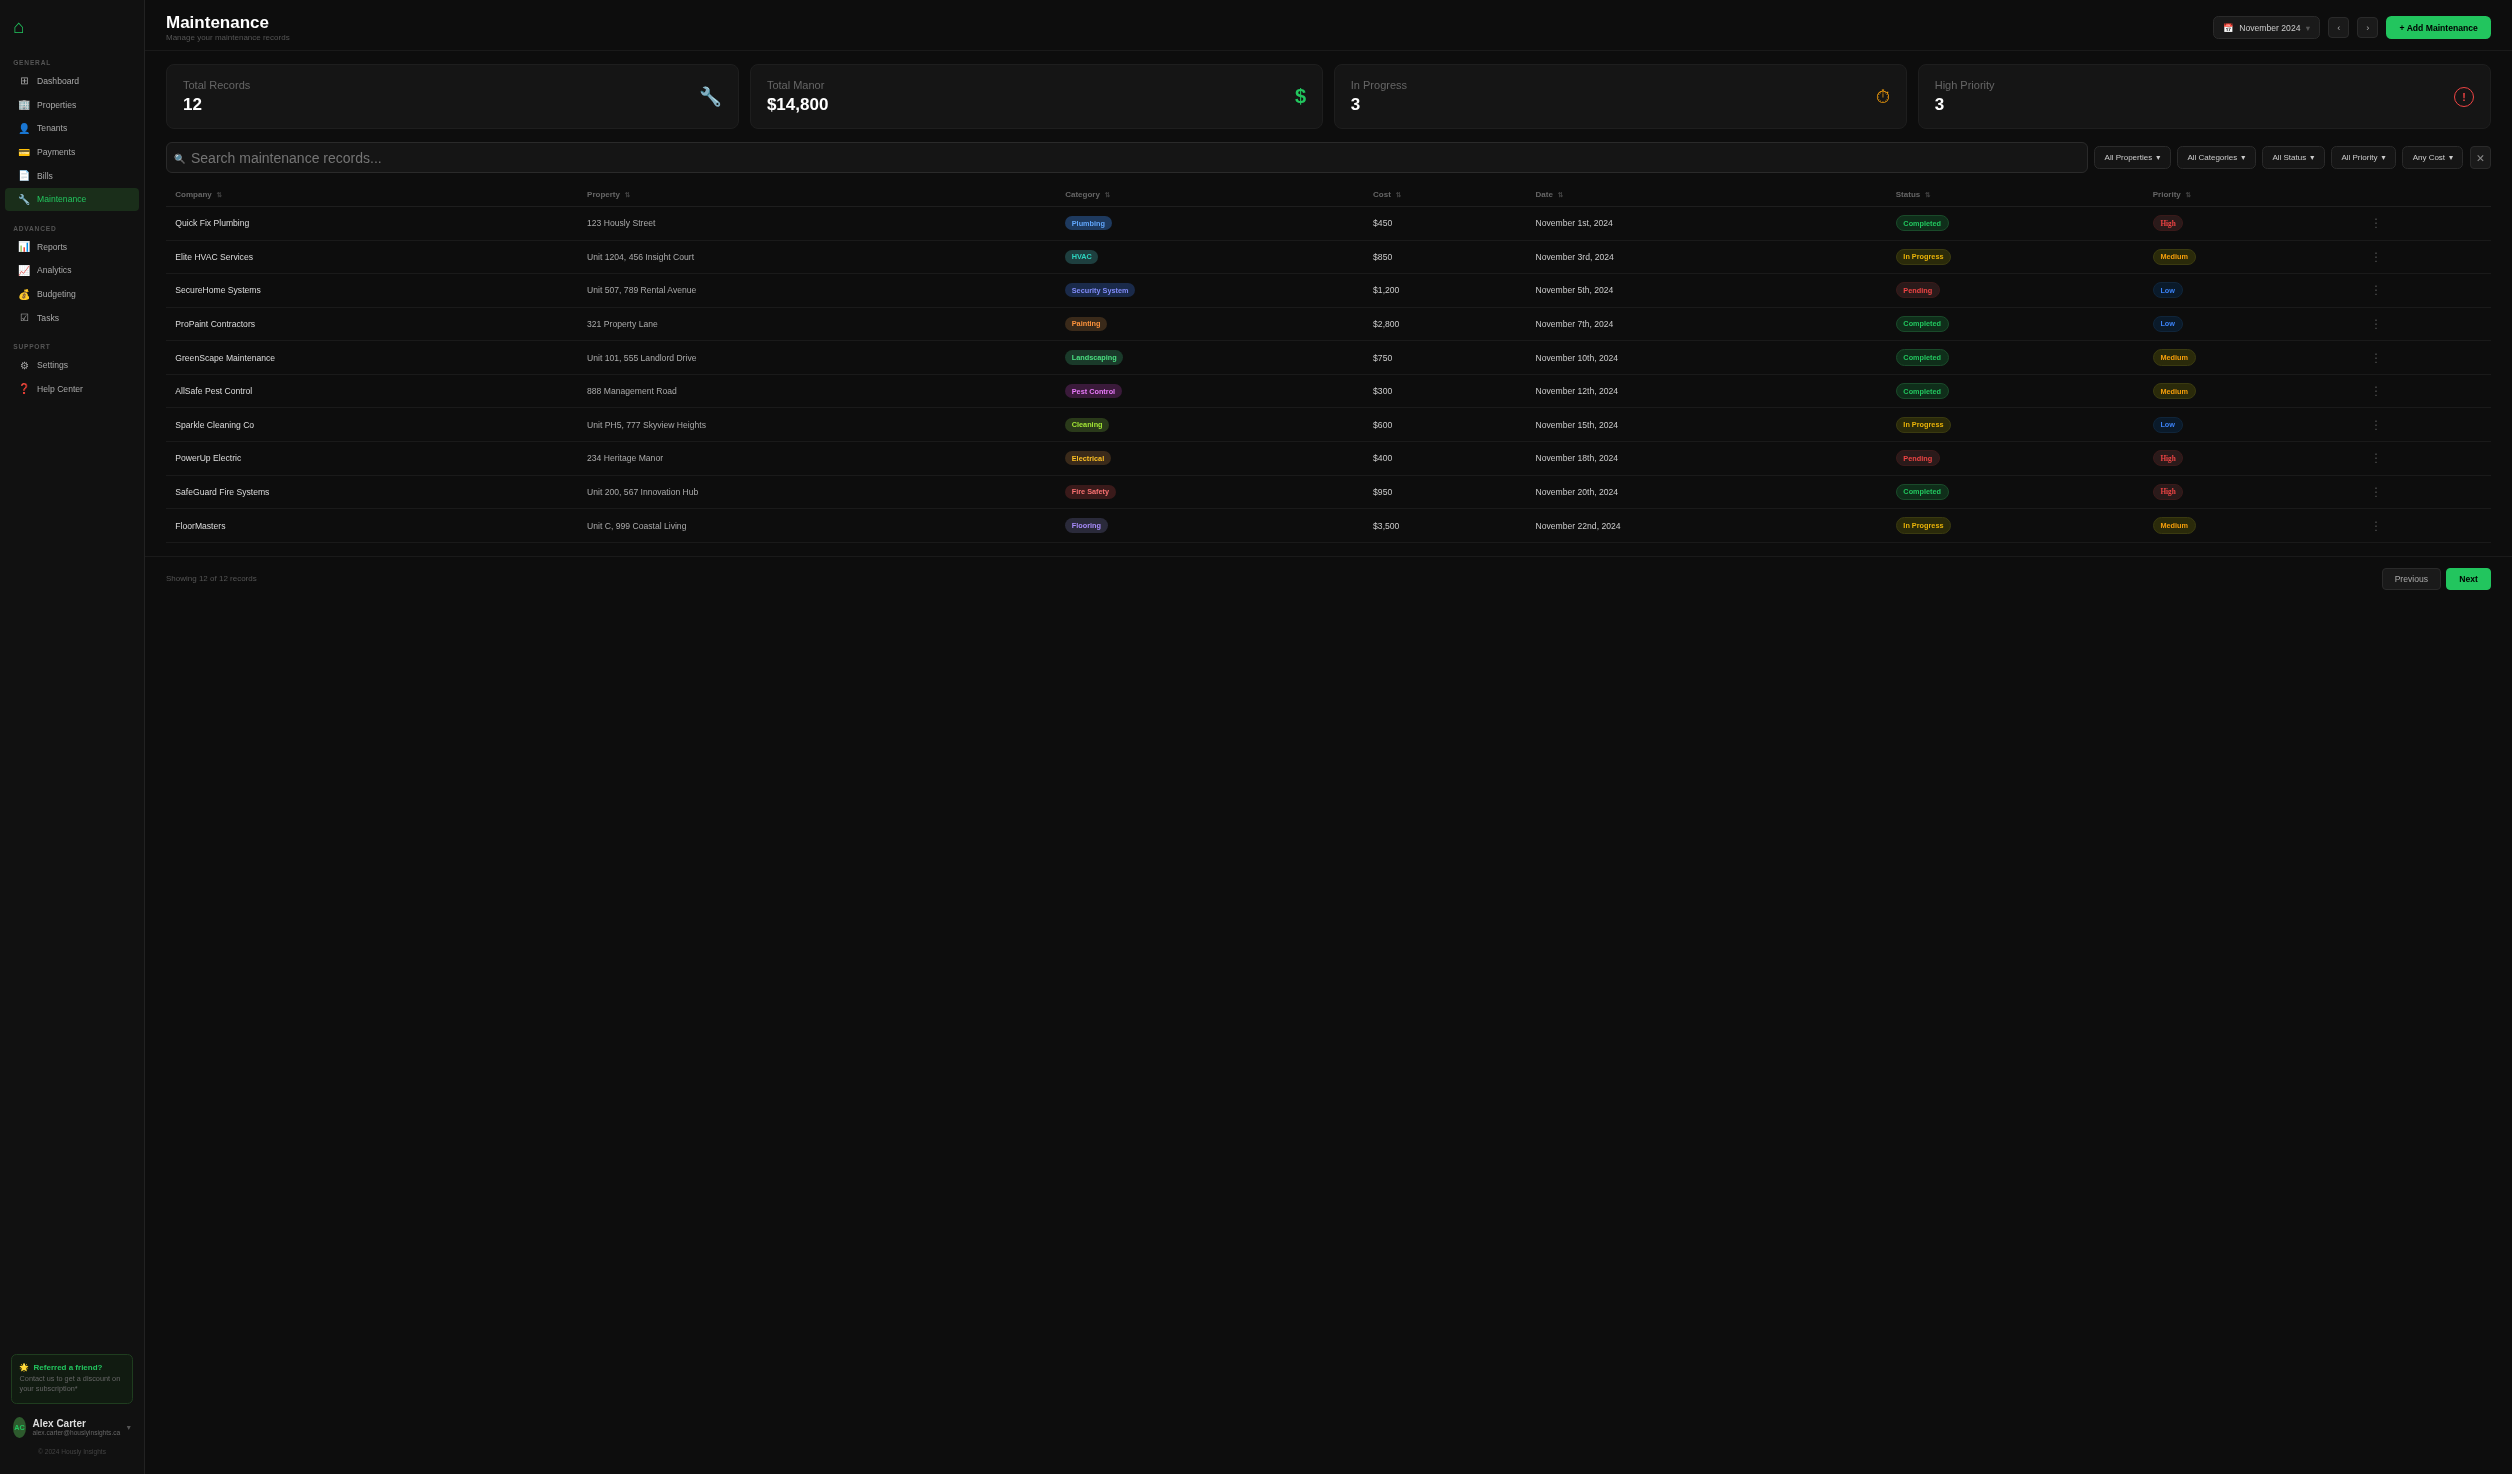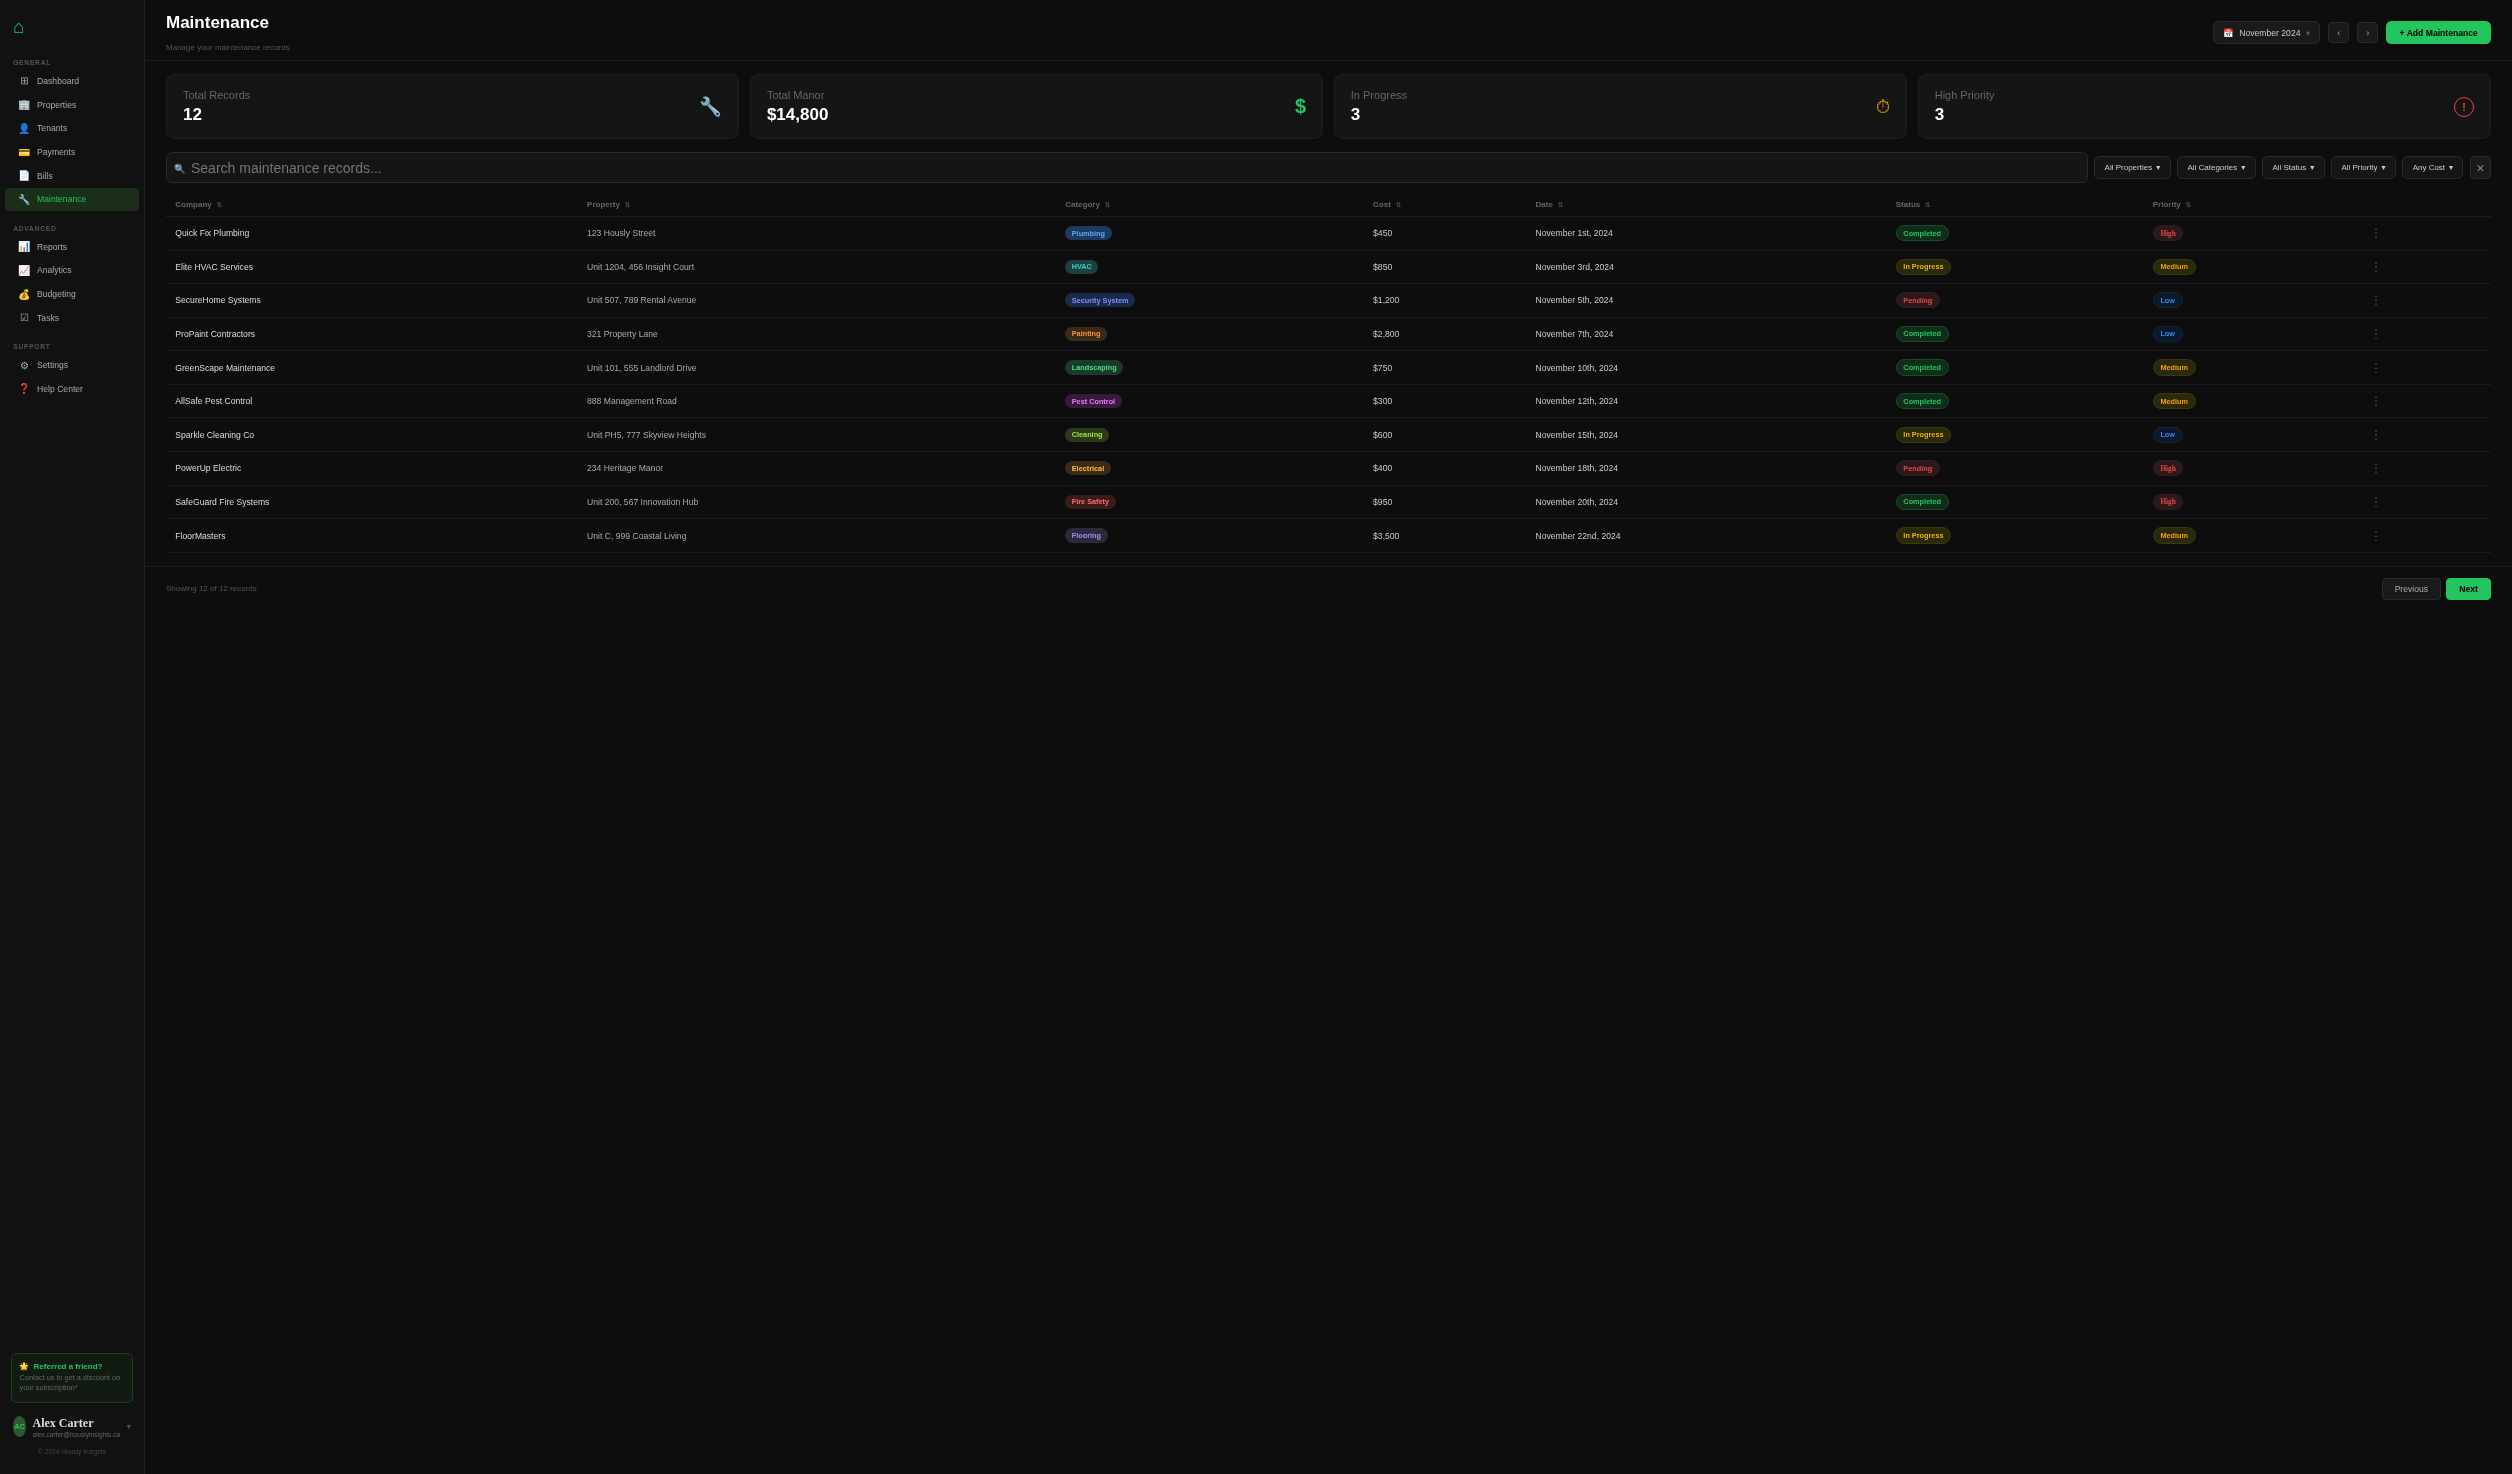--- a/index.html
+++ b/index.html
@@ -35,32 +35,32 @@
     .user-row {
       display: flex; align-items: center; gap: 6.6px; padding: 5.3px 2.6px;
       cursor: pointer;
     }
     .user-avatar {
       width: 21px; height: 21px; border-radius: 50%; background: #2d5a2d;
       display: flex; align-items: center; justify-content: center;
       font-size: 7.3px; font-weight: 700; color: #22c55e;
     }
     .user-info { flex: 1; }
-    .user-name { font-size: 12px; font-weight: 600; color: #ddd; font-family: Liberation Serif, serif; }
+    .user-name { font-size: 10px; font-weight: 600; color: #ddd; }
     .user-email { font-size: 6.6px; color: #666; }
     .copyright { font-size: 6.6px; color: #444; text-align: center; margin-top: 5.3px; }
 
     
     #main { flex: 1; overflow-y: auto; background: #0d0d0d; }
     .top-bar {
       display: flex; align-items: center; justify-content: space-between;
       padding: 13.2px 21px 8px; border-bottom: 0.7px solid #1a1a1a;
     }
     .page-title { font-size: 17px; font-weight: 700; color: #fff; }
-    .page-subtitle { font-size: 8px; color: #555; margin-top: 10px; }
+    .page-subtitle { font-size: 8px; color: #555; margin-top: 0; }
     .top-bar-right { display: flex; align-items: center; gap: 8px; }
     .date-picker {
       display: flex; align-items: center; gap: 5.3px; background: #1a1a1a;
       border: 0.7px solid #2a2a2a; border-radius: 5.3px; padding: 5.3px 9.3px;
       font-size: 8.6px; color: #ccc; cursor: pointer;
     }
     .nav-arrow {
       background: #1a1a1a; border: 0.7px solid #2a2a2a; border-radius: 4px;
       width: 21px; height: 21px; display: flex; align-items: center; justify-content: center;
       cursor: pointer; color: #aaa; font-size: 9.3px;

